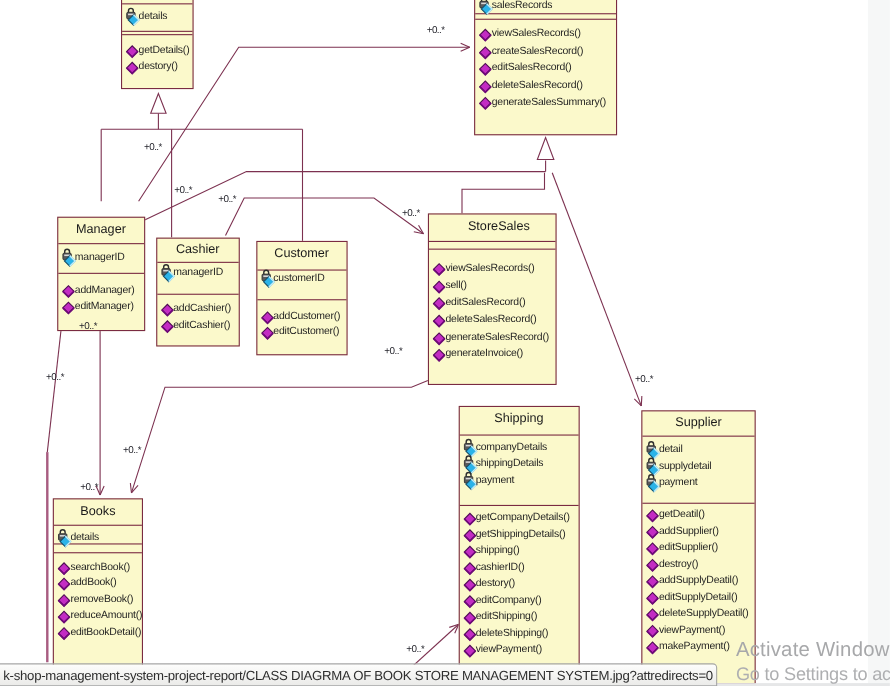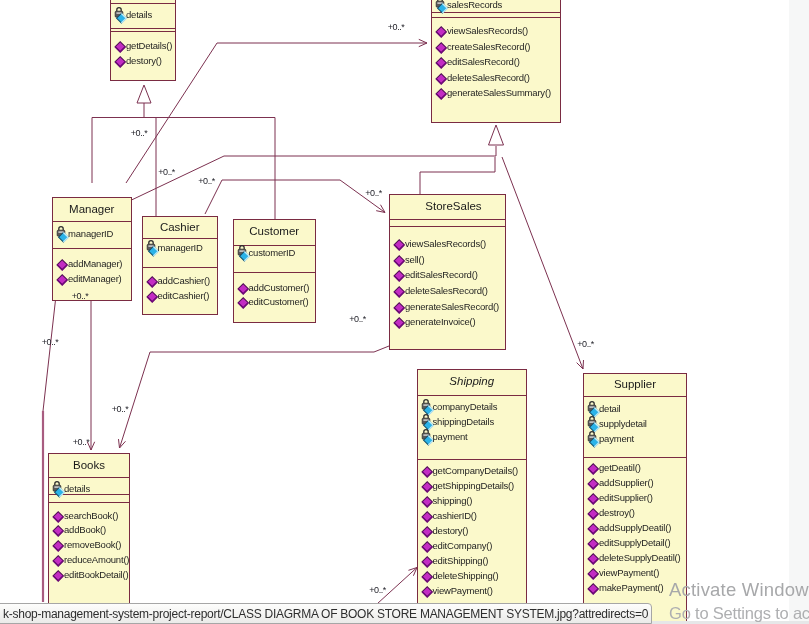--- a/index.html
+++ b/index.html
@@ -316,21 +316,21 @@
           <svg width="11" height="12" viewBox="0 0 11 12">
             <g transform="translate(5.2,5.8) rotate(45)">
               <rect x="-3.6" y="-3.6" width="7.2" height="7.2" fill="#c32cc3" stroke="#4d0d52" stroke-width="1"></rect>
               <path d="M-3.6 3.6 L3.6 3.6 L3.6 -3.6" fill="none" stroke="#6e0a78" stroke-width="1.6"></path>
             </g>
           </svg>
           <span class="txt">generateInvoice()</span>
         </div>
       </div>
       <div class="uml-class" style="left: 416.5px; top: 368.5px; width: 110.5px; height: 239px;">
-        <div class="uml-title" style="top: 5.55px; font-style: italic;">Shipping</div>
+        <div class="uml-title" style="top: 5.55px;">Shipping</div>
         <div class="comp-line" style="top: 25.5px;"></div>
         <div class="comp-line" style="top: 89.6px;"></div>
         <div class="uml-row att-row" style="left: 0px; top: 37.5px;">
           <svg width="14" height="17" viewBox="0 0 14 17">
             <rect x="1.2" y="4.2" width="7.6" height="6" rx="1" fill="#5a5a5a" stroke="#2e2e2e" stroke-width="0.8"></rect>
             <path d="M2.8 4.2 V2.8 a2.2 2.2 0 0 1 4.4 0 V4.2" fill="none" stroke="#2e2e2e" stroke-width="1.3"></path>
             <rect x="2.4" y="5.4" width="5.2" height="1.4" fill="#d8d8d8"></rect>
             <g transform="translate(7.4,11.2) rotate(45)">
               <rect x="-3.4" y="-3.4" width="6.8" height="6.8" fill="#2bb3e8" stroke="#14506b" stroke-width="1"></rect>
               <path d="M-3.4 -3.4 L3.4 -3.4 L3.4 3.4" fill="none" stroke="#bdeefd" stroke-width="1.4"></path>

